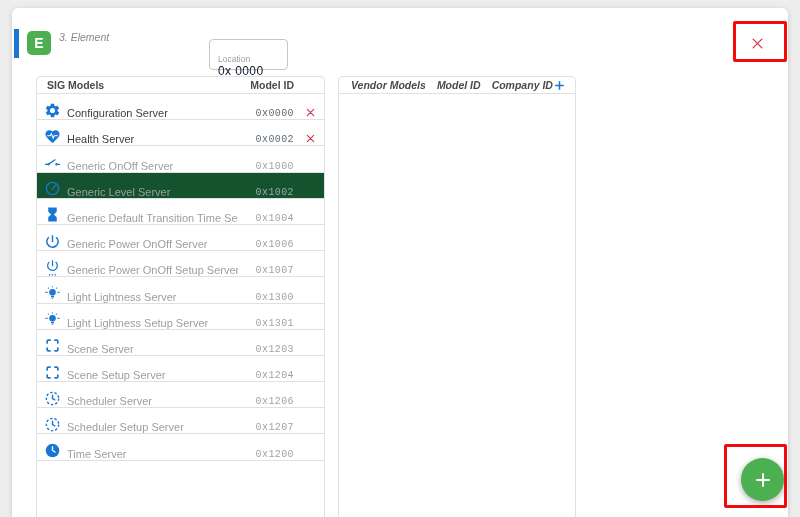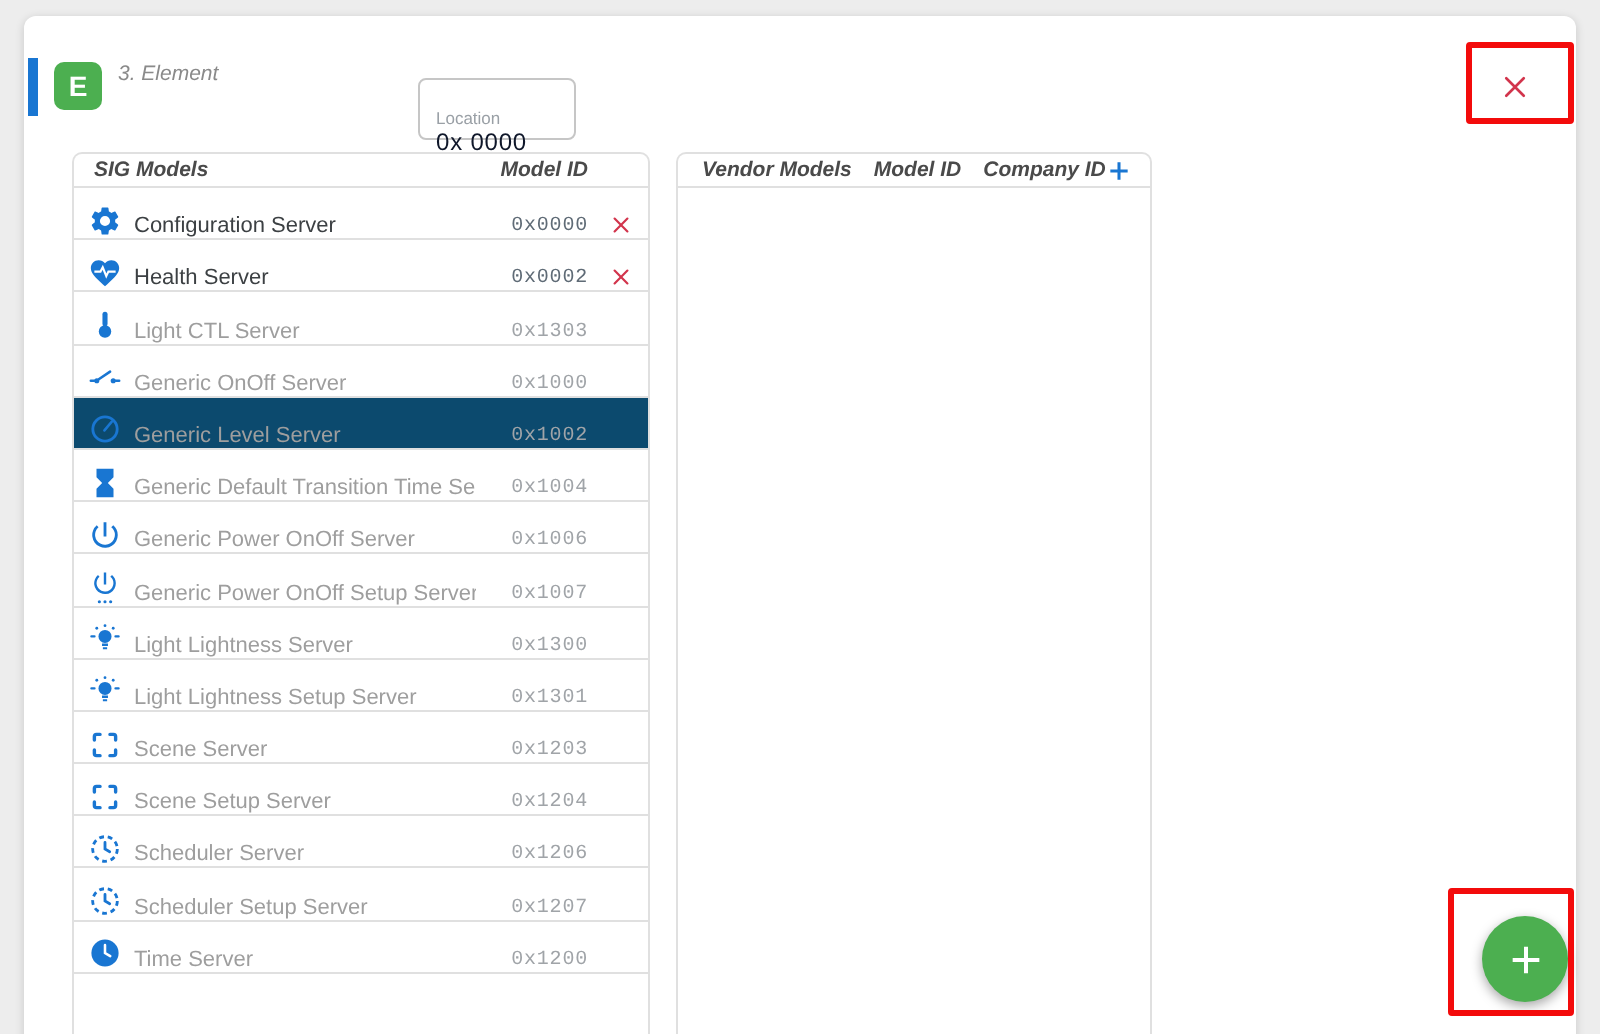--- a/index.html
+++ b/index.html
@@ -25,32 +25,32 @@
   .close-btn{ position:absolute; left:736px; top:26px; width:18px; height:18px;
     display:flex; align-items:center; justify-content:center; cursor:pointer; }
   .close-btn svg{ width:15px; height:15px; stroke:var(--del); stroke-width:2.1; stroke-linecap:round; }
 
   .tbl{ position:absolute; top:68px; background:#fff; border:1px solid var(--border);
     border-bottom:none; border-radius:5px 5px 0 0; height:452px; }
   .tbl-sig{ left:24px; width:289px; }
   .tbl-vendor{ left:326px; width:238px; }
   .tbl-head{ display:flex; align-items:center; height:17px; border-bottom:1px solid var(--border);
     font-size:10.5px; font-weight:bold; color:#4a4a4a; }
-  .tbl-sig .tbl-head{ padding:0 8px 0 10px;font-style:italic; }
+  .tbl-sig .tbl-head{ padding:0 8px 0 10px; }
   .head-modelid{ margin-left:auto; width:56px; text-align:right; }
   .head-delspace{ width:22px; }
   .tbl-vendor .tbl-head{ padding:0 11px 0 12px;font-style:italic; }
   .vh{ white-space:nowrap; }
   .vh-1{ margin-left:11px; } .vh-2{ margin-left:11px; }
   .vplus{ margin-left:auto; width:13px; height:13px; display:flex; cursor:pointer; }
   .vplus svg{ width:13px; height:13px; fill:var(--accent); }
 
   .row{ display:flex; align-items:flex-end; height:26.2px; border-bottom:1px solid var(--border);
     padding:0 8px 0 6px; cursor:pointer; }
-  .row.hl{ background:#0c4a6e; }
+  .row.hl{ background:#14532d; }
   .row .ricon{ width:18px; height:18px; color:var(--accent); flex:0 0 18px;
     display:flex; align-items:center; justify-content:center; }
   .row .ricon svg{ width:17px; height:17px; }
   .row .rlabel{ margin-left:6px; flex:1; font-size:11px; color:var(--txt-gray);
     white-space:nowrap; overflow:hidden; }
   .row.active .rlabel{ color:var(--txt-dark); }
   .row .rid{ width:56px; text-align:right; font-family:Liberation Mono, monospace;
     font-size:10px; letter-spacing:.4px; color:#a0a4a8; }
   .row.active .rid{ color:#5f6b76; }
   .row .rdel{ width:22px; height:14px; display:flex; align-items:center; justify-content:flex-end; }
@@ -113,31 +113,20 @@
               <polyline points="4.5,11 8.8,11 10.4,8 12.9,14.2 14.4,11 19.5,11" fill="none" stroke="#fff" stroke-width="1.5"></polyline>
             </svg>
           </span>
           <span class="rlabel">Health Server</span>
           <span class="rid">0x0002</span>
           <span class="rdel">
             <svg viewBox="0 0 24 24" fill="none">
               <path d="M5 5 L19 19 M19 5 L5 19" stroke="inherit"></path>
             </svg>
           </span>
-        </div>
-        <div class="row">
-          <span class="ricon">
-            <svg viewBox="0 0 24 24">
-              <rect x="10.2" y="2.6" width="3.6" height="10.4" rx="1.8" fill="currentColor"></rect>
-              <circle cx="12" cy="16.6" r="4.4" fill="currentColor"></circle>
-            </svg>
-          </span>
-          <span class="rlabel">Light CTL Server</span>
-          <span class="rid">0x1303</span>
-          <span class="rdel"></span>
         </div>
         <div class="row">
           <span class="ricon">
             <svg viewBox="0 0 24 24">
               <g stroke="currentColor" stroke-width="1.8" stroke-linecap="round">
                 <line x1="2" y1="14.6" x2="4.4" y2="14.6"></line>
                 <line x1="7.6" y1="13.6" x2="15.6" y2="8.2"></line>
                 <line x1="19.6" y1="14.6" x2="22" y2="14.6"></line>
               </g>
               <circle cx="6.2" cy="14.6" r="1.8" fill="currentColor"></circle>

